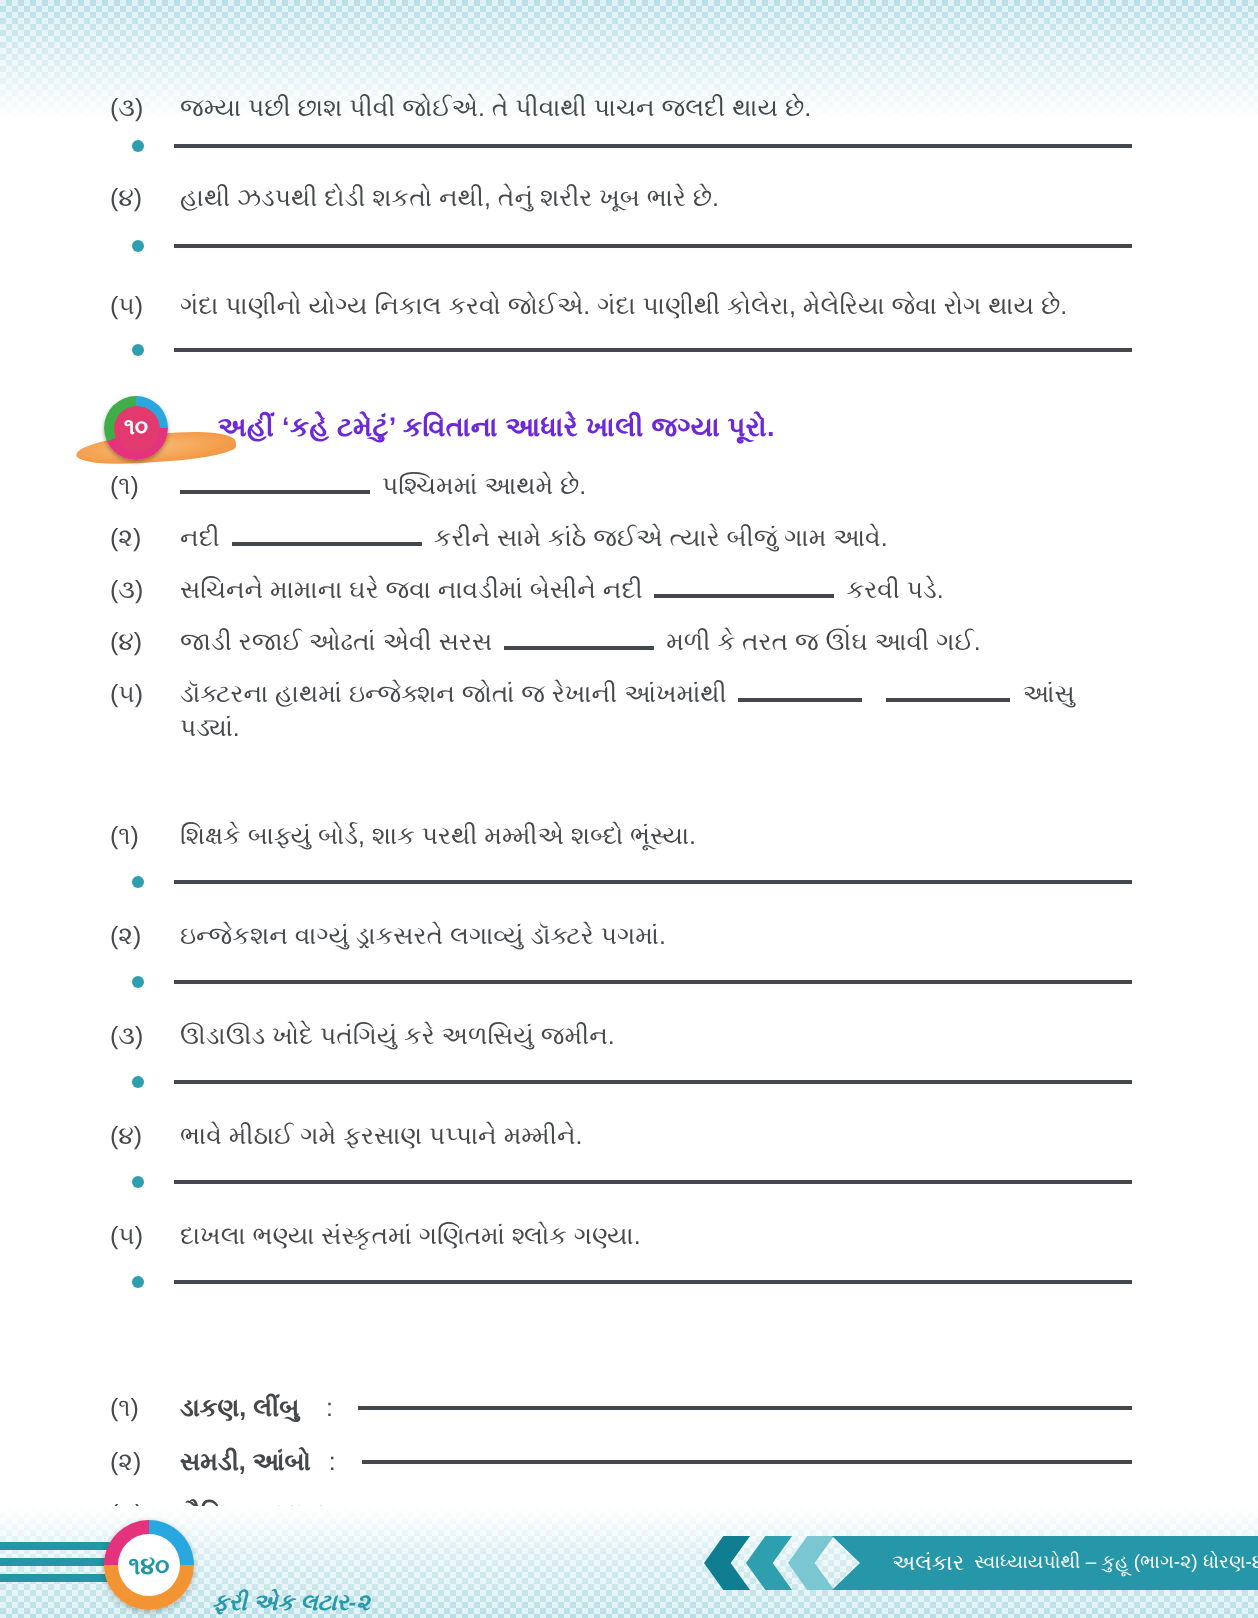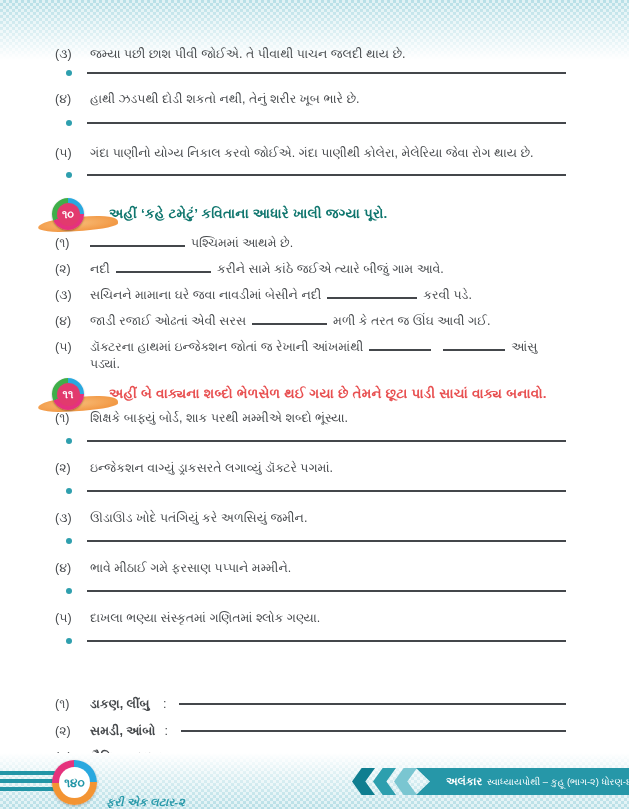--- a/index.html
+++ b/index.html
@@ -63,21 +63,21 @@
     background:conic-gradient(#29a8df 0% 25%, #e5327d 25% 68%, #3fae49 68% 100%);
     display:flex; align-items:center; justify-content:center;
     box-shadow:0 1px 2px rgba(0,0,0,0.35);
   }
   .badge-core {
     width:23px; height:23px; border-radius:50%;
     background:#e23a6e; color:#ffffff; font-weight:bold; font-size:11px;
     display:flex; align-items:center; justify-content:center;
   }
   .sec-title { font-weight:bold; font-size:13.5px; letter-spacing:0.2px; }
-  .blue { color:#0f766e; }
+  .blue { color:#6d28d9; }
   .red  { color:#e85051; }
 
   
   .pair-row {
     position:absolute; left:55px; right:63px;
     display:flex; gap:9px; align-items:baseline;
     font-size:12.5px; color:#46494c;
   }
   .pair-words { font-weight:bold; min-width:64px; }
   .pair-colon { margin:0 4px 0 0; }
@@ -103,21 +103,21 @@
   .chev { position:absolute; top:768px; width:23px; height:27px;
     clip-path:polygon(42% 0, 100% 0, 58% 50%, 100% 100%, 42% 100%, 0 50%);
   }
   .footer-bar {
     position:absolute; left:416px; right:0; top:768px; height:27px;
     background:#2697a8;
     clip-path:polygon(0 0, 100% 0, 100% 100%, 0 100%, 14px 50%);
     display:flex; align-items:center; padding-left:30px;
     color:#ffffff; white-space:nowrap;
   }
-  .footer-bar .b1 { font-weight:bold; font-size:11px; margin-right:5px; }
+  .footer-bar .b1 { font-weight:normal; font-size:11px; margin-right:5px; }
   .footer-bar .b2 { font-size:9.5px; }
 </style>
 </head>
 <body>
 
 <div class="page">
 
   <div class="band band-top">
       <div class="fade"></div>
     </div>
@@ -177,29 +177,20 @@
   <div class="q-row" style="top:313px;">
     <span class="qnum">(૪)</span>
     <span class="qtext"><span>જાડી રજાઈ ઓઢતાં એવી સરસ</span><span class="blank w75"></span><span>મળી કે તરત જ ઊંઘ આવી ગઈ.</span></span>
   </div>
 
   <div class="q-row" style="top:339px;">
     <span class="qnum">(૫)</span>
     <span class="qtext"><span>ડૉક્ટરના હાથમાં ઇન્જેક્શન જોતાં જ રેખાની આંખમાંથી</span><span class="blank w62"></span><span class="blank w62"></span><span>આંસુ પડ્યાં.</span></span>
   </div>
 
-  <div class="sec" style="top:376px;">
-    <span class="sec-badge-wrap">
-      <span class="splash"></span>
-      <span class="badge-ring">
-        <span class="badge-core">૧૧</span>
-      </span>
-    </span>
-    <span class="sec-title red">અહીં બે વાક્યના શબ્દો ભેળસેળ થઈ ગયા છે તેમને છૂટા પાડી સાચાં વાક્ય બનાવો.</span>
-  </div>
 
   <div class="q-row" style="top:410px;">
     <span class="qnum">(૧)</span>
     <span class="qtext">શિક્ષકે બાફ્યું બોર્ડ, શાક પરથી મમ્મીએ શબ્દો ભૂંસ્યા.</span>
   </div>
   <div class="ans-row" style="top:436px;">
     <span class="dot"></span>
       <span class="ans-line"></span>
   </div>
 

